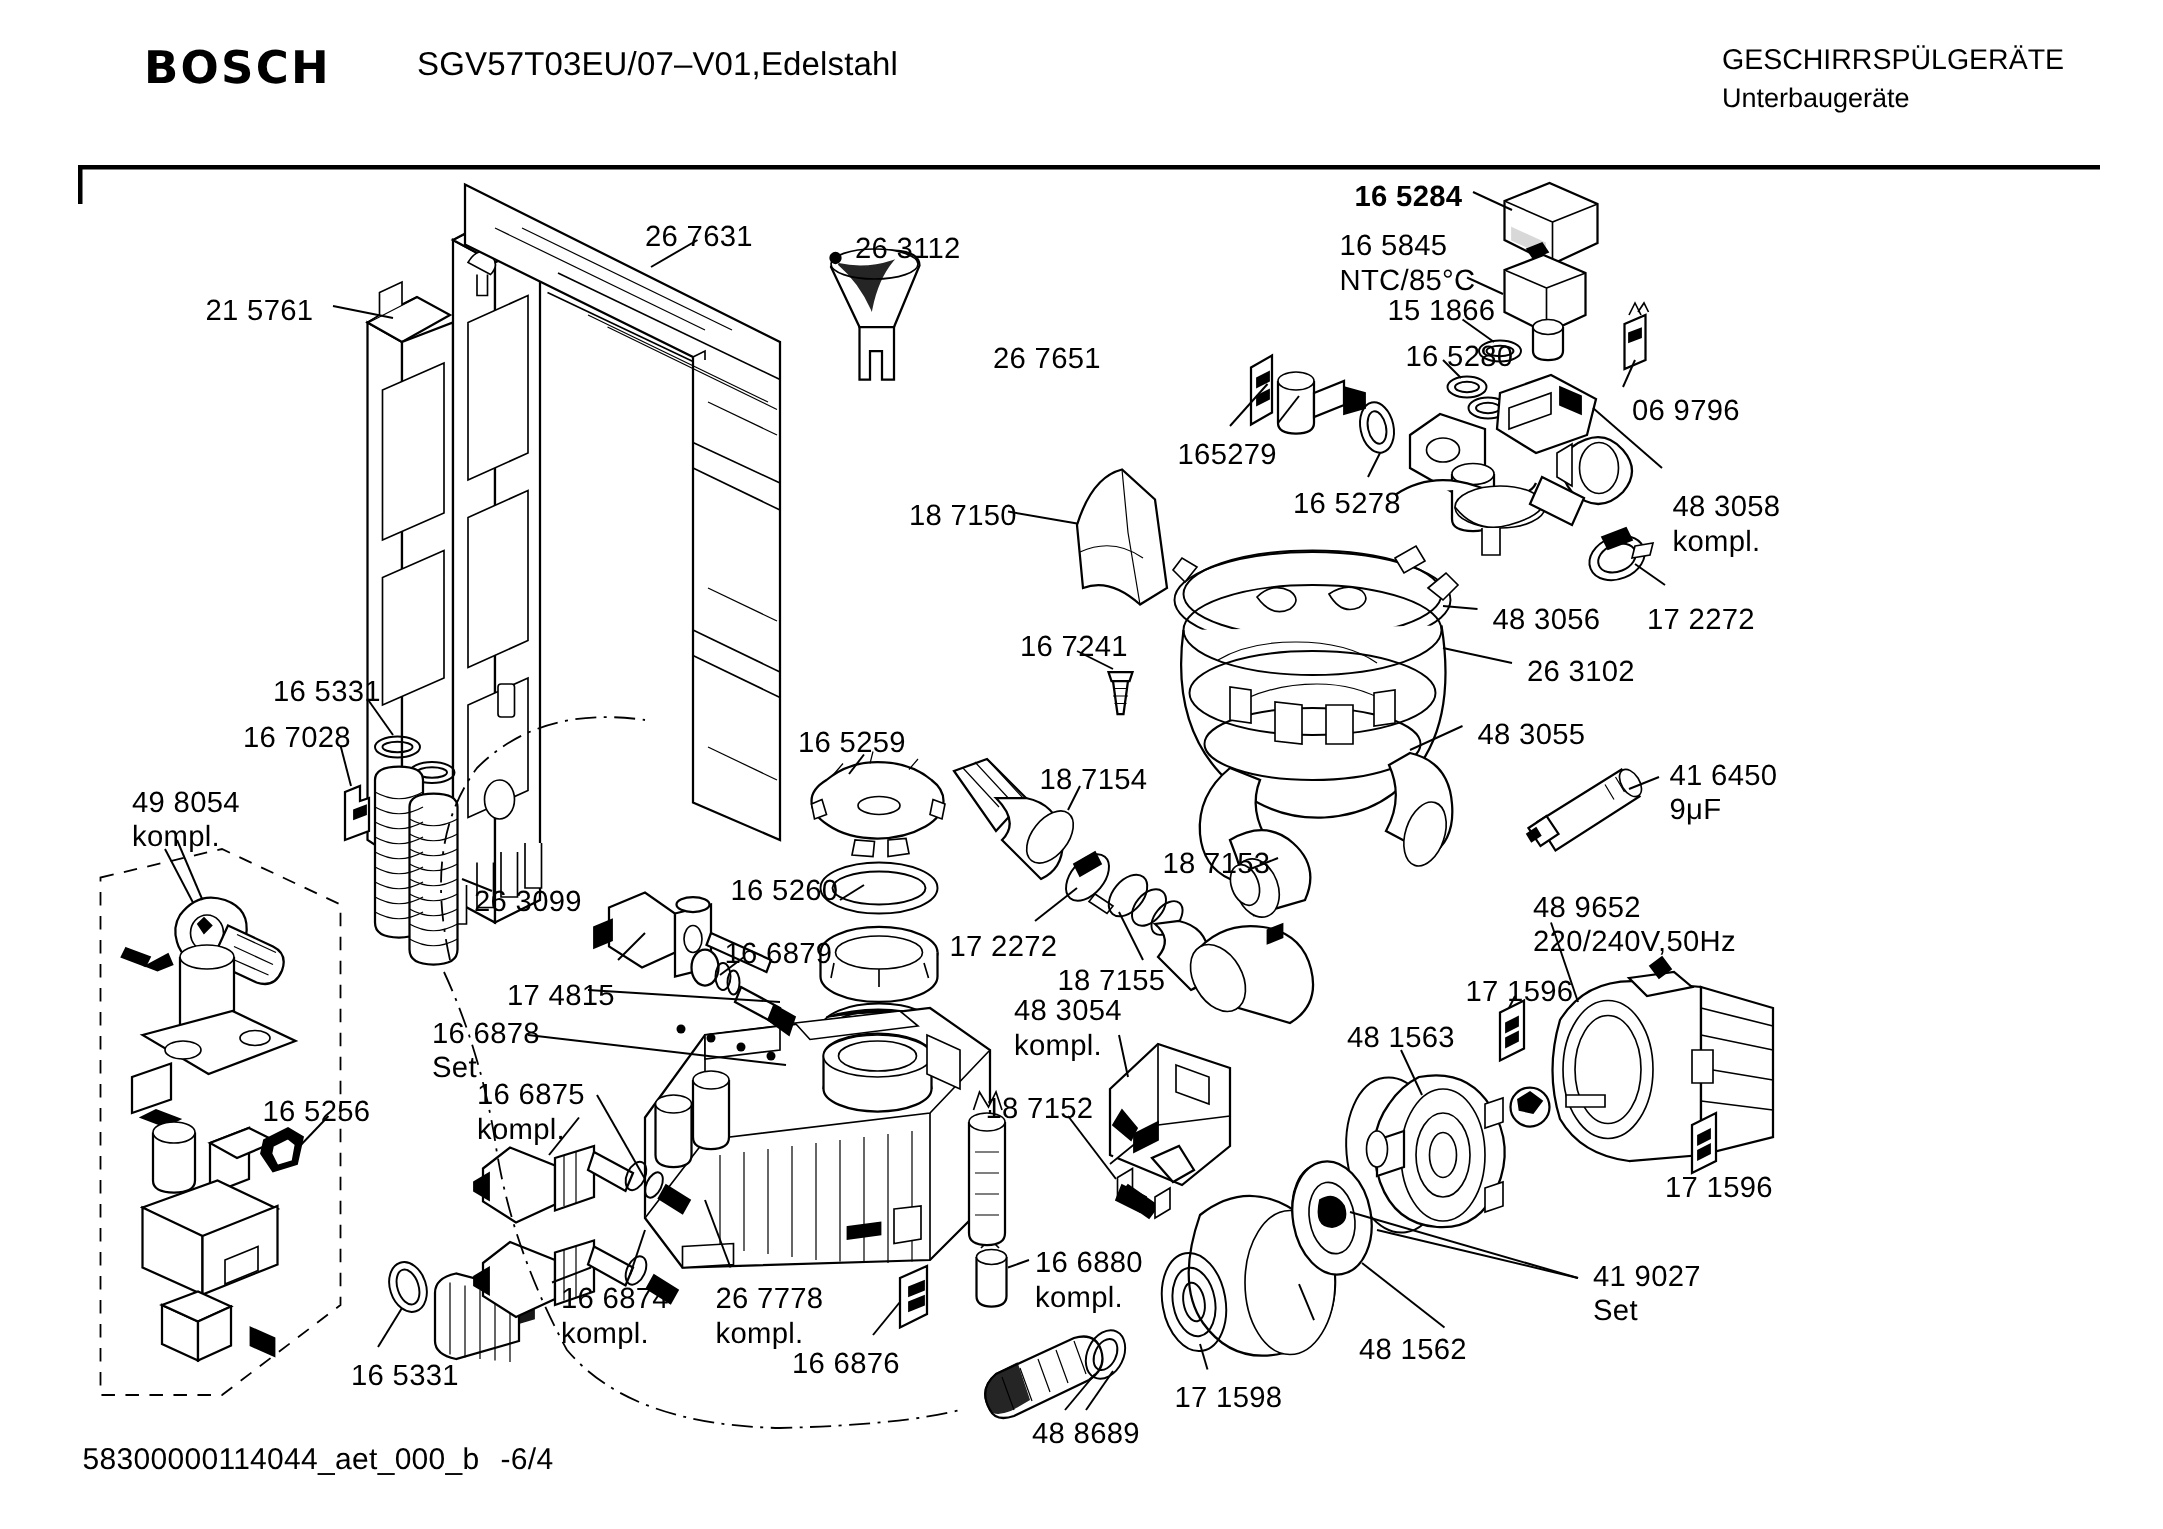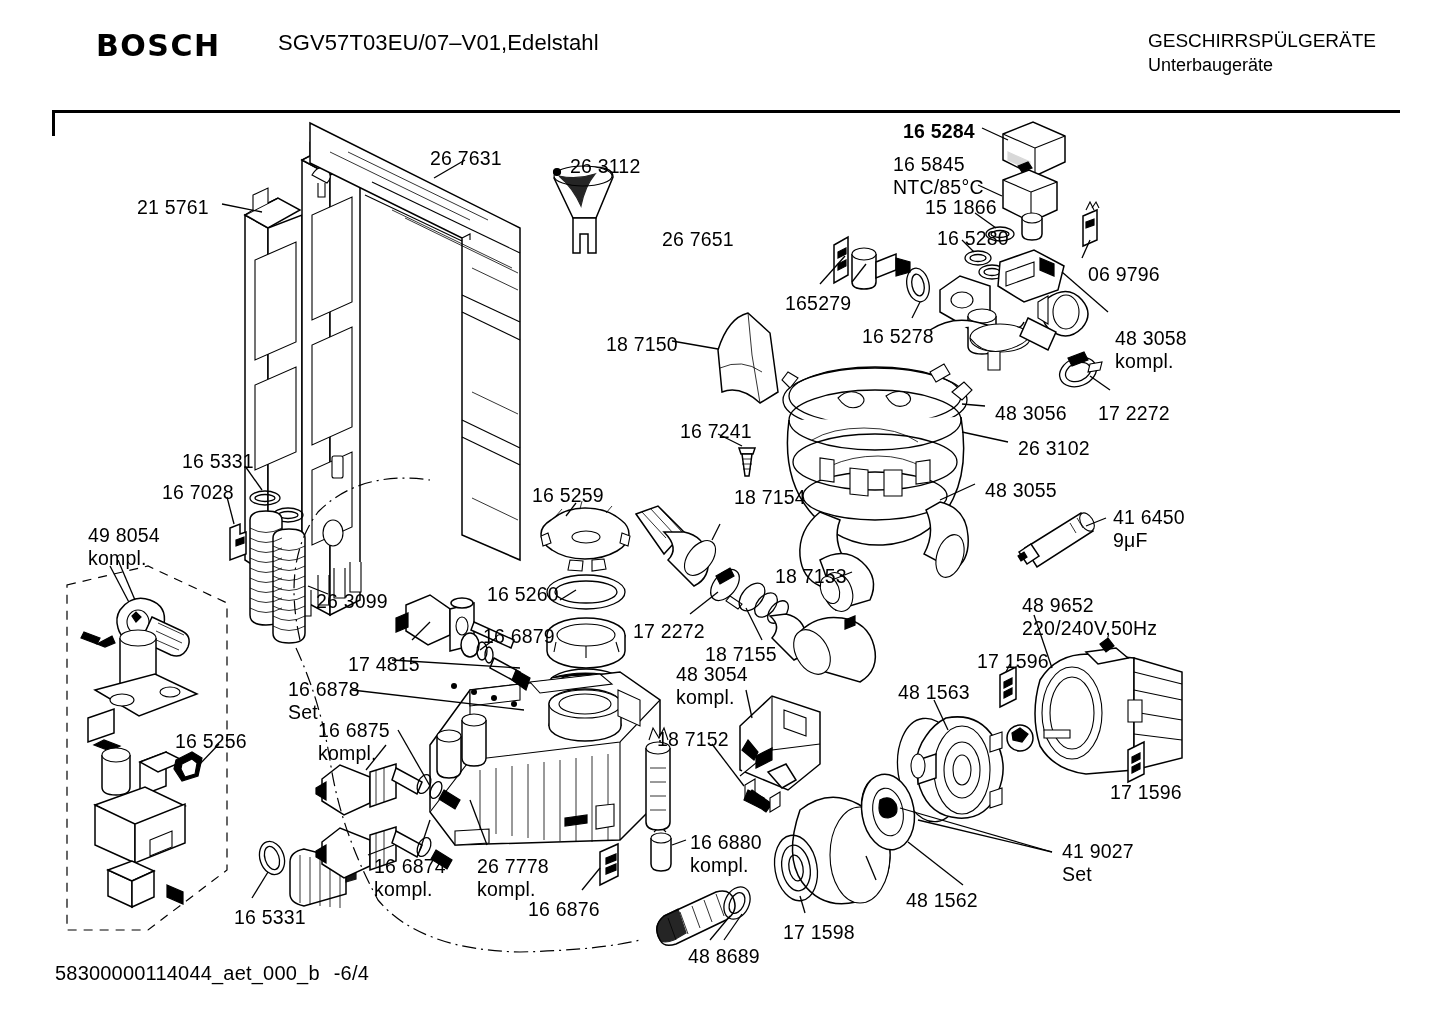--- a/index.html
+++ b/index.html
@@ -685,33 +685,33 @@
     <div class="callout" style="left:995px; top:402px;">48 3056</div>
     <div class="callout" style="left:1098px; top:402px;">17 2272</div>
     <div class="callout" style="left:680px; top:420px;">16 7241</div>
     <div class="callout" style="left:1018px; top:437px;">26 3102</div>
     <div class="callout" style="left:182px; top:450px;">16 5331</div>
     <div class="callout" style="left:162px; top:481px;">16 7028</div>
     <div class="callout" style="left:985px; top:479px;">48 3055</div>
     <div class="callout" style="left:532px; top:484px;">16 5259</div>
     <div class="callout two-line" style="left:1113px; top:506px;">41 6450
 9μF</div>
-    <div class="callout" style="left:693px; top:486px;margin-left:41px;">18 7154</div>
+    <div class="callout" style="left:693px; top:509px;">18 7154</div>
     <div class="callout two-line" style="left:88px; top:524px;">49 8054
 kompl.</div>
     <div class="callout" style="left:775px; top:565px;">18 7153</div>
     <div class="callout" style="left:487px; top:583px;">16 5260</div>
     <div class="callout" style="left:316px; top:590px;">26 3099</div>
     <div class="callout two-line" style="left:1022px; top:594px;">48 9652
 220/240V,50Hz</div>
     <div class="callout" style="left:633px; top:620px;">17 2272</div>
     <div class="callout" style="left:483px; top:625px;">16 6879</div>
     <div class="callout" style="left:705px; top:643px;">18 7155</div>
     <div class="callout" style="left:977px; top:650px;">17 1596</div>
-    <div class="callout" style="left:348px; top:653px;text-align:center;">17 4815</div>
+    <div class="callout" style="left:338px; top:653px;text-align:center;">17 4815</div>
     <div class="callout two-line" style="left:676px; top:663px;">48 3054
 kompl.</div>
     <div class="callout two-line" style="left:288px; top:678px;">16 6878
 Set</div>
     <div class="callout" style="left:898px; top:681px;">48 1563</div>
     <div class="callout two-line" style="left:318px; top:719px;">16 6875
 kompl.</div>
     <div class="callout" style="left:175px; top:730px;">16 5256</div>
     <div class="callout" style="left:657px; top:728px;">18 7152</div>
     <div class="callout" style="left:1110px; top:781px;">17 1596</div>

